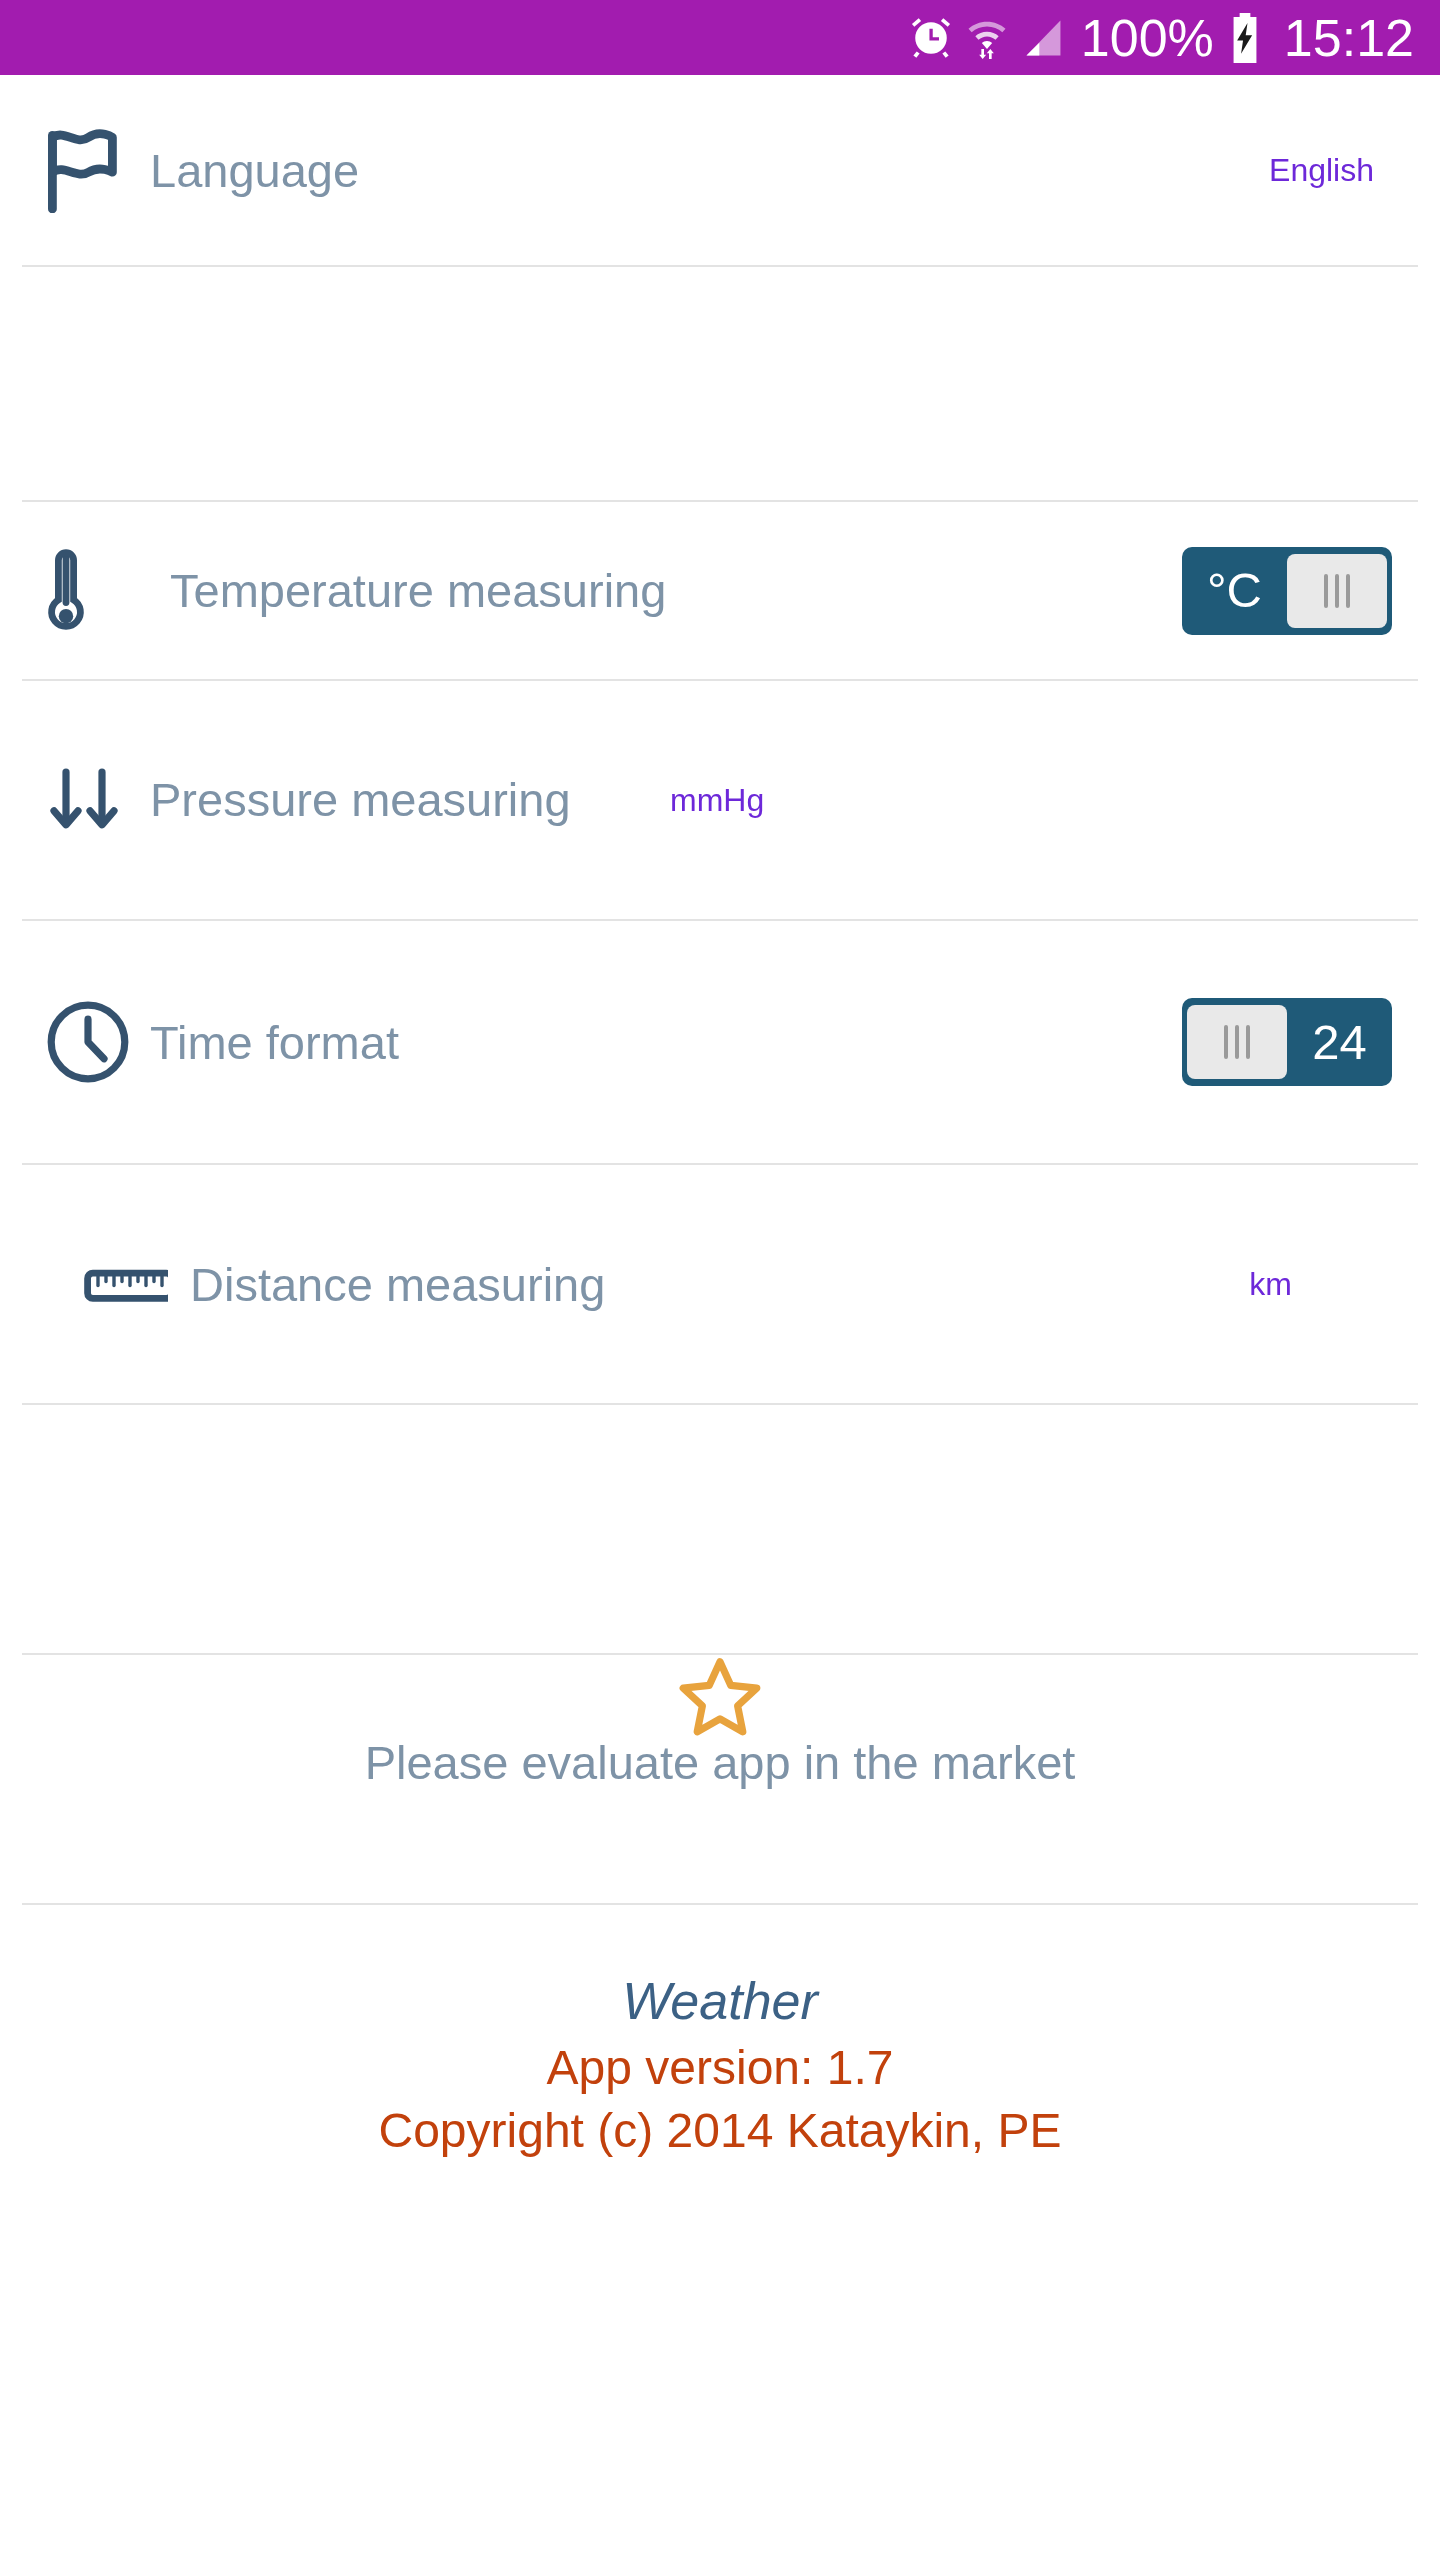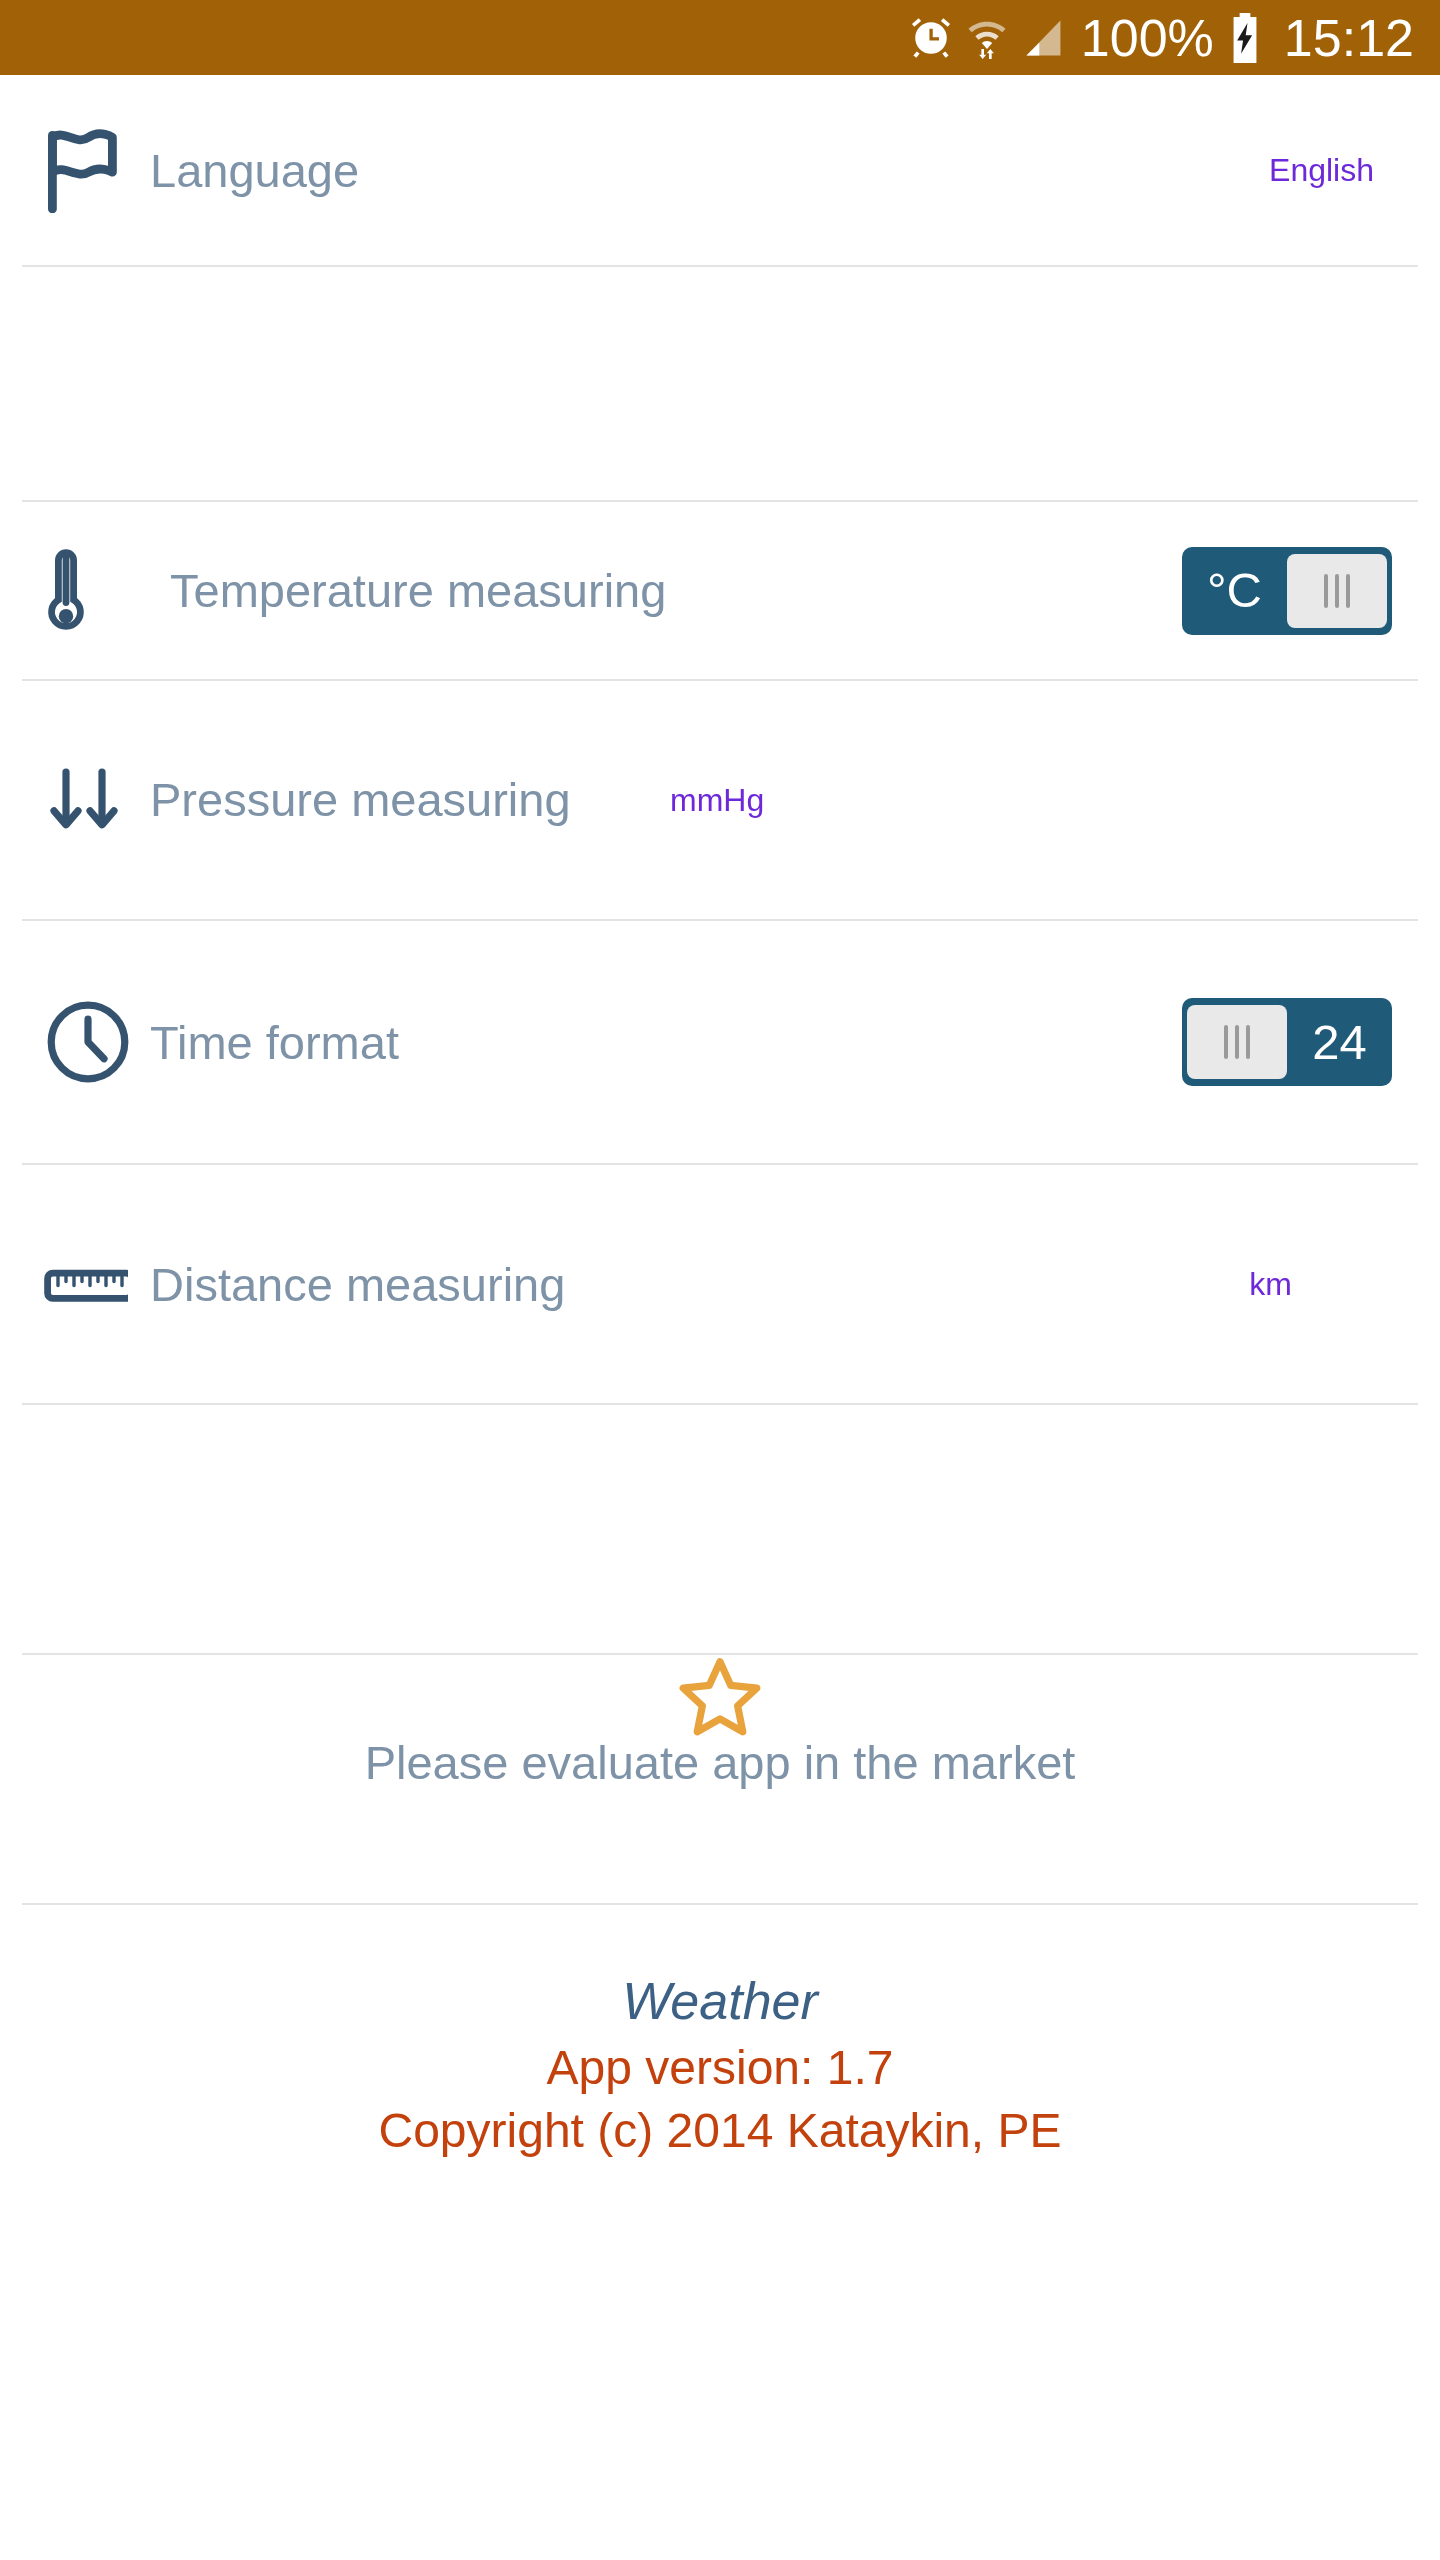--- a/index.html
+++ b/index.html
@@ -6,21 +6,21 @@
   html, body {
     width:1440px; height:2560px;
     background:#ffffff;
     font-family:"Liberation Sans", sans-serif;
     overflow:hidden;
   }
 
   
   .statusbar{
     height:75px; width:100%;
-    background:#a16207;
+    background:#a21caf;
     display:flex; align-items:center; justify-content:flex-end;
     padding-right:26px;
     gap:14px;
   }
   .sb-icon{ display:flex; align-items:center; justify-content:center; }
   .sb-text{
     color:#ffffff; font-size:52px; font-weight:400;
     letter-spacing:0px; line-height:1;
   }
   .sb-pct{ margin-left:2px; }
@@ -35,21 +35,21 @@
   .row{
     display:flex; align-items:center;
     padding:0 22px 0 22px;
     position:relative;
   }
   .row-lang   { height:190px; }
   .row-spacer1{ height:233px; }
   .row-temp   { height:177px;gap:20px; }
   .row-press  { height:238px; }
   .row-time   { height:242px; }
-  .row-dist   { height:238px; }
+  .row-dist   { height:238px;margin-left:40px; }
   .row-spacer2{ height:248px; }
   .row-rate   { height:248px;flex-direction:column; }
 
   .icon-cell{
     width:128px; min-width:128px;
     display:flex; align-items:center; justify-content:flex-start;
     padding-left:22px;
   }
   .label{
     flex:1;

